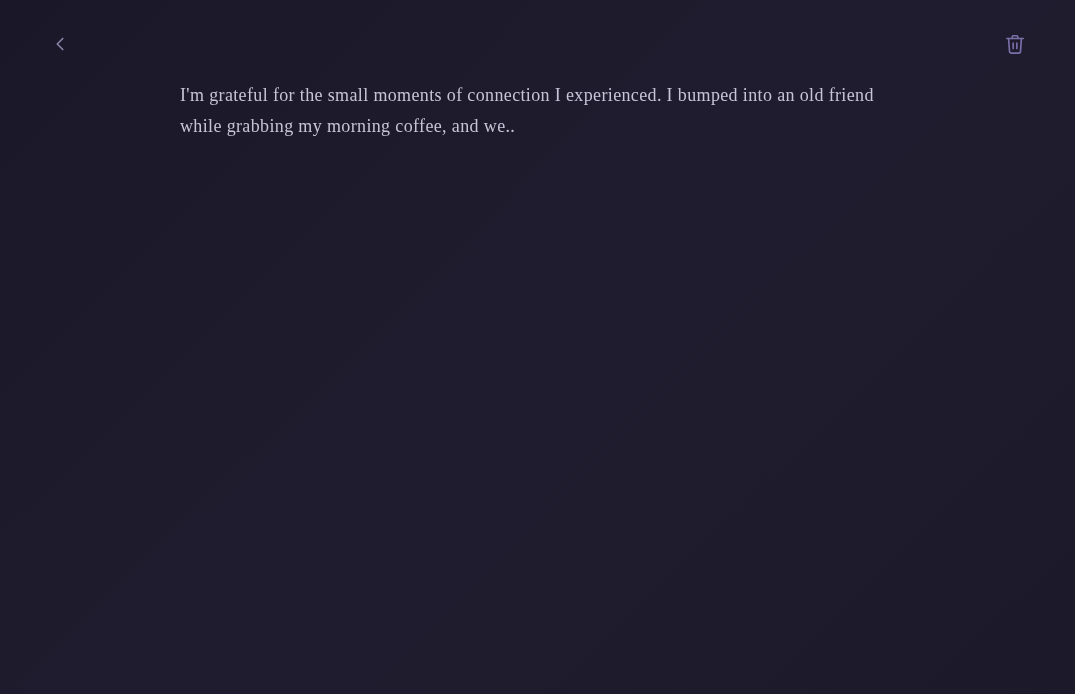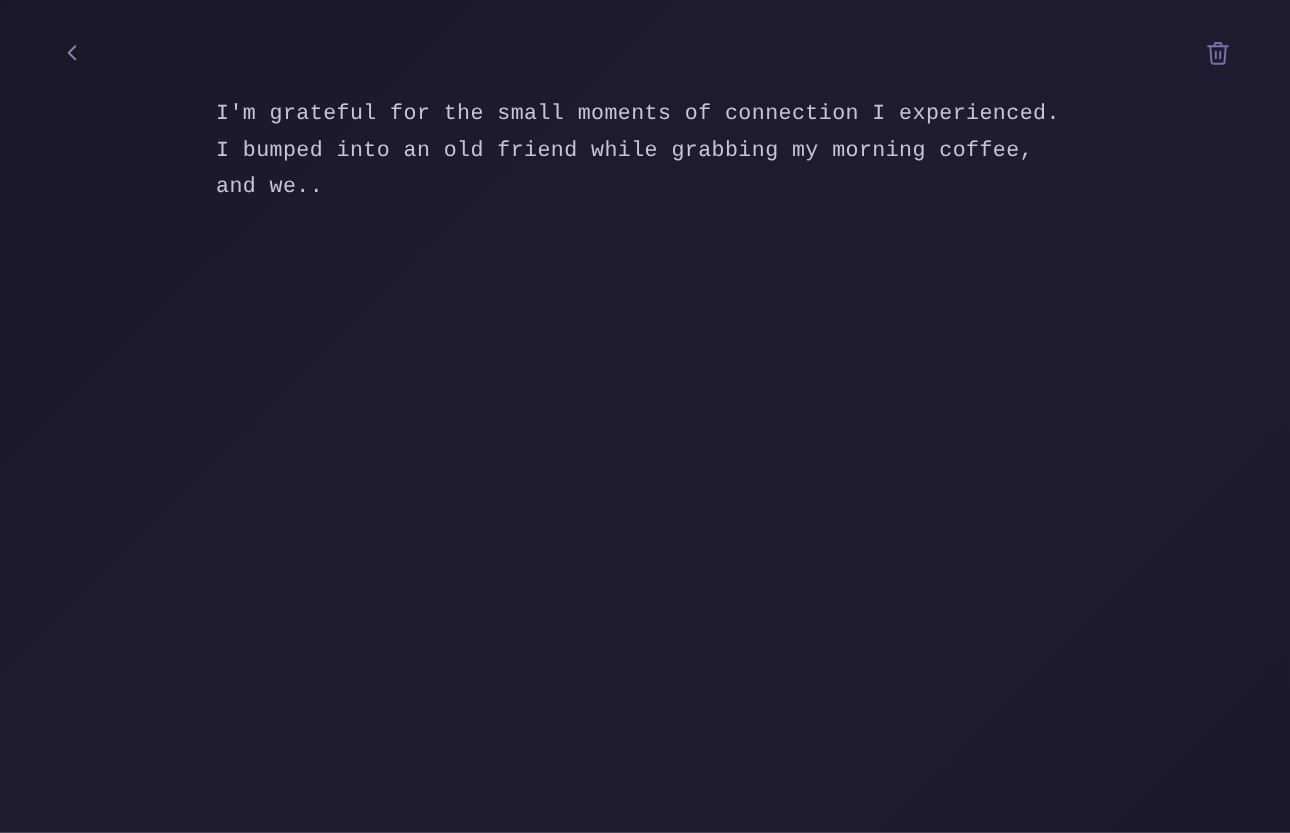--- a/index.html
+++ b/index.html
@@ -55,21 +55,21 @@
 
     .content-area {
       position: absolute;
       top: 80px;
       left: 180px;
       right: 180px;
       bottom: 60px;
     }
 
     .journal-text {
-      font-family: Liberation Mono, monospace;
+      font-family: Liberation Serif, serif;
       font-size: 18px;
       line-height: 1.7;
       color: #c8c4d8;
       letter-spacing: 0.02em;
     }
 
     
     .trash-icon-svg {
       width: 22px;
       height: 22px;

